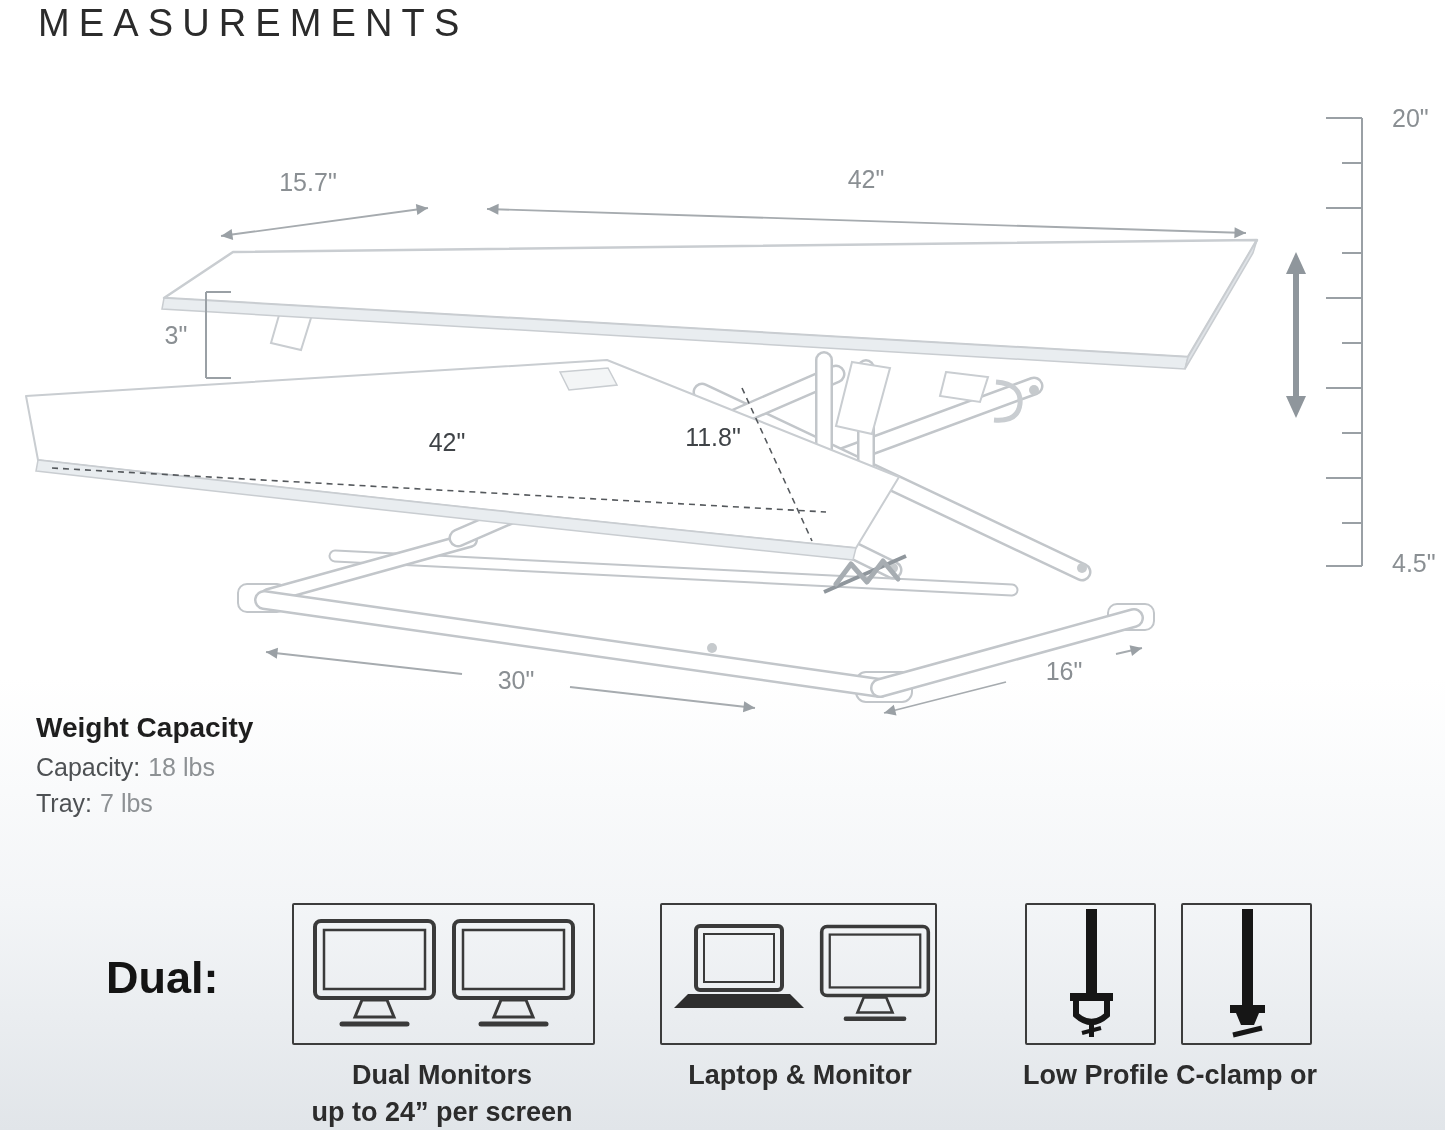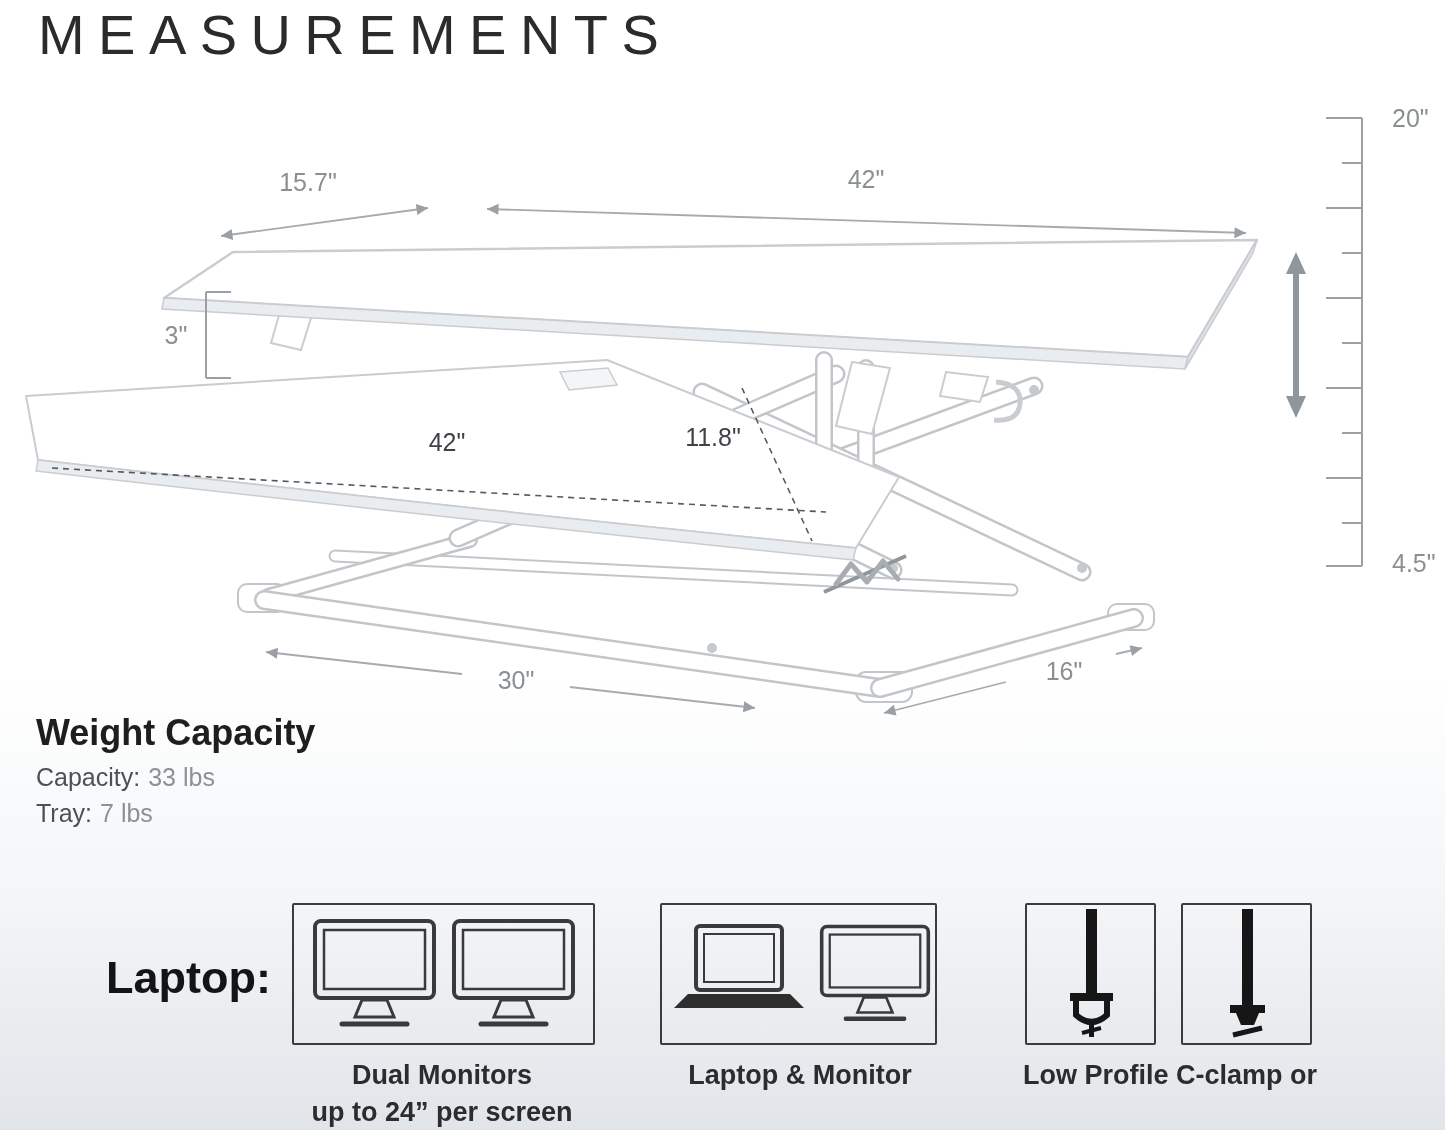--- a/index.html
+++ b/index.html
@@ -4,29 +4,29 @@
 <style>
   * { margin:0; padding:0; box-sizing:border-box; }
   html,body { width:1445px; height:1130px; }
   body { font-family:"Liberation Sans", sans-serif; }
   .stage {
     position:relative; width:1445px; height:1130px; overflow:hidden;
     background: linear-gradient(180deg, #ffffff 0%, #ffffff 60%, #f3f5f7 80%, #e1e5e9 100%);
   }
   .title {
     position:absolute; left:38px; top:2px;
-    font-size:56px; font-weight:400; letter-spacing:0.24em; color:#2b2b2b;
+    font-size:38px; font-weight:400; letter-spacing:0.24em; color:#2b2b2b;
   }
   .illustration { position:absolute; left:0; top:0; width:1445px; height:900px; }
   .illustration text { font-family:"Liberation Sans", sans-serif; }
   .dim-gray { fill:#8a8f93; font-size:25px; }
   .dim-dark { fill:#3f4347; font-size:25px; }
 
   .weight { position:absolute; left:36px; top:712px; }
-  .weight-heading { font-size:36px; font-weight:700; color:#1e1e1e; margin-bottom:9px; }
+  .weight-heading { font-size:28px; font-weight:700; color:#1e1e1e; margin-bottom:9px; }
   .weight-row { font-size:25px; margin-bottom:7px; }
   .wlabel { color:#4e5154; }
   .wvalue { color:#8d9194; margin-left:8px; }
 
   .holds-label { position:absolute; left:106px; top:952px; font-size:45px; font-weight:700; color:#141414; }
 
   .icon-box {
     position:absolute; border:2px solid #3c3c3c;
     display:flex; align-items:center; justify-content:center; gap:14px;
     border-radius:2px;
@@ -160,28 +160,28 @@
       <line x1="884" y1="713" x2="1006" y2="682" marker-start="url(#dimArrow)"></line>
       <line x1="1116" y1="654" x2="1142" y2="648" marker-end="url(#dimArrow)"></line>
     </g>
     <text class="dim-gray" x="516" y="689" text-anchor="middle">30"</text>
     <text class="dim-gray" x="1064" y="680" text-anchor="middle">16"</text>
   </svg>
 
   <div class="weight">
     <div class="weight-heading">Weight Capacity</div>
     <div class="weight-row">
-      <span class="wlabel">Capacity:</span><span class="wvalue">33 lbs</span>
+      <span class="wlabel">Capacity:</span><span class="wvalue">18 lbs</span>
     </div>
     <div class="weight-row">
       <span class="wlabel">Tray:</span><span class="wvalue">7 lbs</span>
     </div>
   </div>
 
-  <div class="holds-label">Laptop:</div>
+  <div class="holds-label">Dual:</div>
 
   <div class="icon-box box-dual">
     <svg width="125" height="112" viewBox="0 0 125 112">
       <rect x="3" y="3" width="119" height="77" rx="6" fill="none" stroke="#3a3a3a" stroke-width="4"></rect>
       <rect x="12" y="12" width="101" height="59" fill="none" stroke="#3a3a3a" stroke-width="2.5"></rect>
       <path d="M50 82 L75 82 L82 99 L43 99 Z" fill="none" stroke="#3a3a3a" stroke-width="3"></path>
       <line x1="30" y1="106" x2="95" y2="106" stroke="#3a3a3a" stroke-width="5" stroke-linecap="round"></line>
     </svg>
     <svg width="125" height="112" viewBox="0 0 125 112">
       <rect x="3" y="3" width="119" height="77" rx="6" fill="none" stroke="#3a3a3a" stroke-width="4"></rect>

